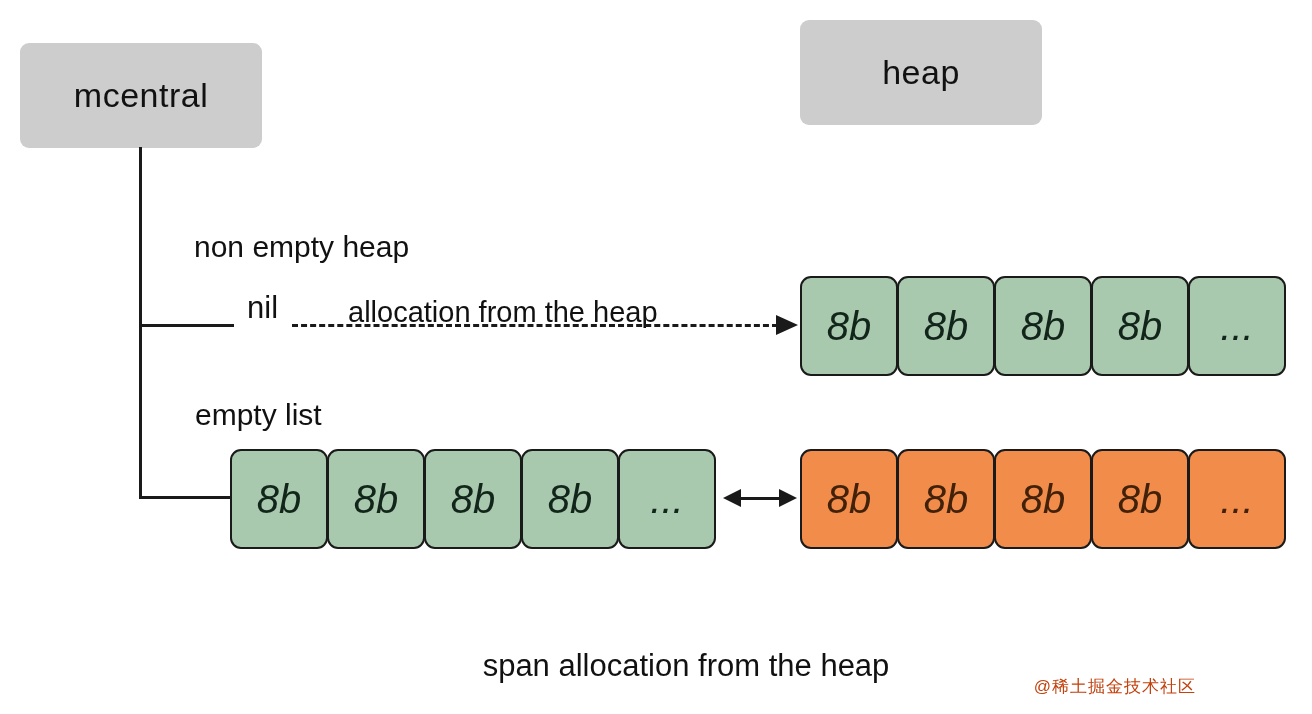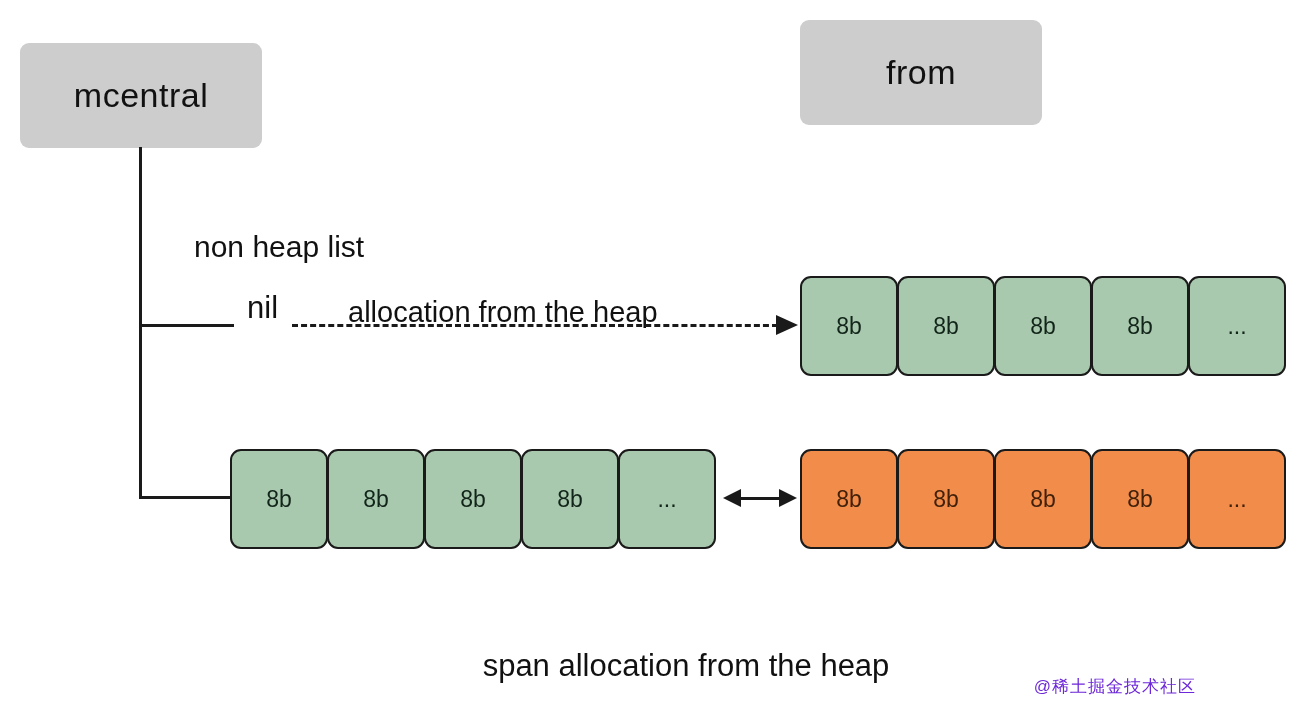--- a/index.html
+++ b/index.html
@@ -25,21 +25,21 @@
   #nil-branch-line   { left: 139px; top: 324px; width: 95px; height: 3px; }
   #elbow-line        { left: 139px; top: 496px; width: 93px; height: 3px; }
 
   
   .diagram-label { position: absolute; color: #111111; white-space: nowrap; }
   #non-empty-label { left: 194px; top: 230px; font-size: 30px; }
   #nil-label       { left: 247px; top: 290px; font-size: 31px; }
   #empty-label     { left: 195px; top: 398px; font-size: 30px; }
   #alloc-label     { left: 348px; top: 296px; font-size: 29px; }
   #caption-label   { left: 0; top: 648px; width: 1372px; text-align: center; font-size: 31px; }
-  #watermark       { right: 20px; top: 675px; font-size: 17px; color: #6d28d9; letter-spacing: 1px; }
+  #watermark       { right: 20px; top: 675px; font-size: 17px; color: #c2410c; letter-spacing: 1px; }
 
   
   #alloc-arrow { position: absolute; left: 292px; top: 324px; width: 506px; height: 3px; }
   #alloc-arrow .dash {
     position: absolute; left: 0; top: 0; width: 486px; height: 0;
     border-top: 3px dashed #1a1a1a;
   }
   #alloc-arrow .head {
     position: absolute; right: 0; top: -9px; width: 0; height: 0;
     border-left: 22px solid #1a1a1a;
@@ -64,47 +64,49 @@
   
   .span-row { position: absolute; display: flex; }
   #non-empty-row { left: 800px; top: 276px; }
   #empty-row     { left: 230px; top: 449px; }
   #heap-row      { left: 800px; top: 449px; }
 
   .span-cell {
     width: 98px; height: 100px;
     border: 2.5px solid #1a1a1a; border-radius: 11px;
     display: flex; align-items: center; justify-content: center;
-    font-size: 23px;
+    font-size: 40px;
     margin-left: -1px;
+    font-style: italic;
   }
   .span-cell:first-child { margin-left: 0; }
   .span-cell.green { background: var(--green-cell, #a9c9ae); color: #12251a; }
   .span-cell.orange { background: var(--orange-cell, #f28c4a); color: #42210b; }
 </style>
 </head>
 <body>
 
 <div class="canvas">
 
   <div class="gray-node" id="mcentral-node">
     <span>mcentral</span>
   </div>
 
   <div class="gray-node" id="heap-node">
-    <span>from</span>
+    <span>heap</span>
   </div>
 
   <div class="line" id="trunk-line"></div>
   <div class="line" id="nil-branch-line"></div>
   <div class="line" id="elbow-line"></div>
 
-  <div class="diagram-label" id="non-empty-label">non heap list</div>
+  <div class="diagram-label" id="non-empty-label">non empty heap</div>
   <div class="diagram-label" id="nil-label">nil</div>
   <div class="diagram-label" id="alloc-label">allocation from the heap</div>
+  <div class="diagram-label" id="empty-label">empty list</div>
 
   <div id="alloc-arrow">
     <div class="dash"></div>
     <div class="head"></div>
   </div>
 
   <div id="swap-arrow">
     <div class="head-l"></div>
     <div class="shaft"></div>
     <div class="head-r"></div>

